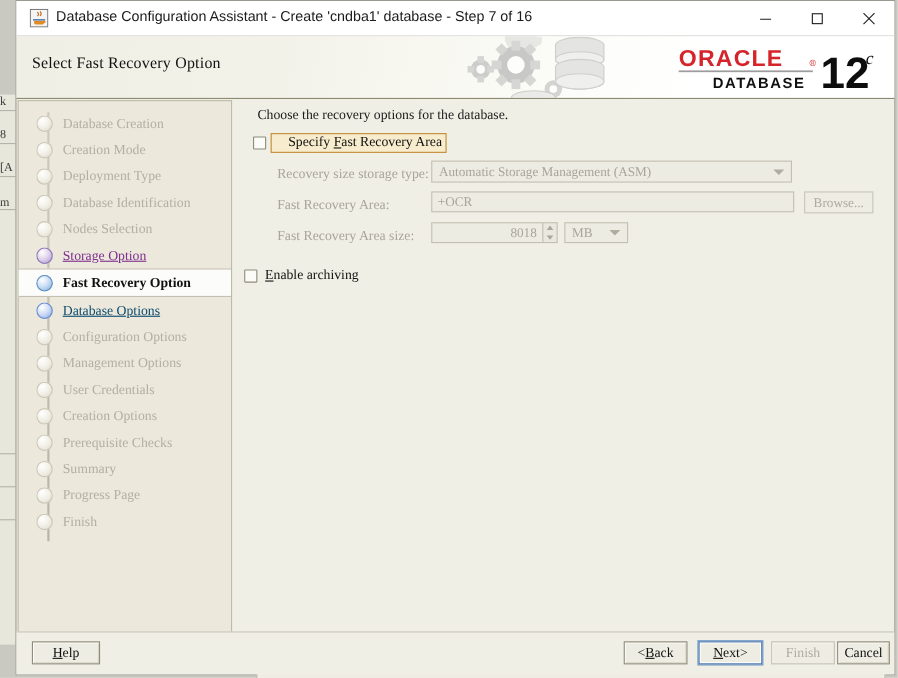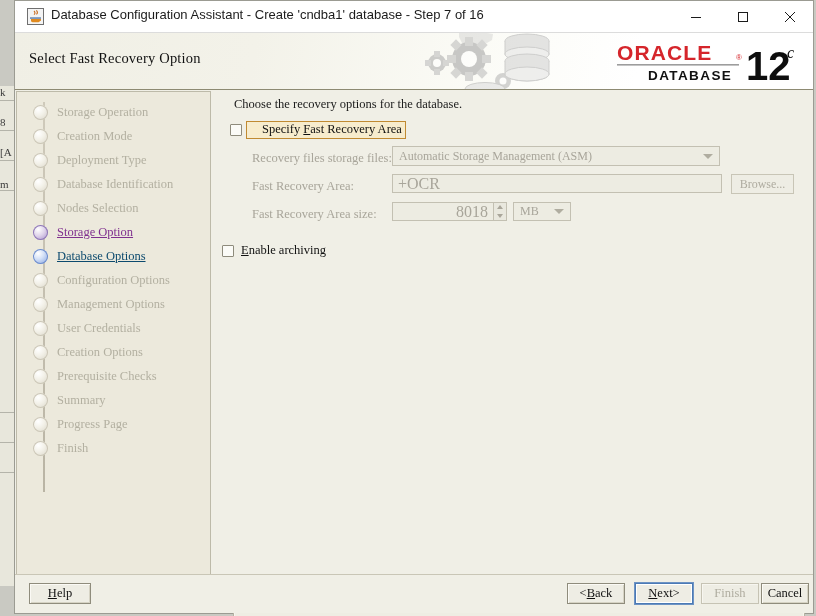--- a/index.html
+++ b/index.html
@@ -150,21 +150,21 @@
   }
   .mn{text-decoration:underline;}
 
   
   .flabel{
     position:absolute;font-size:12.5px;color:#a8a59a;white-space:nowrap;
   }
   .tfield{
     position:absolute;box-sizing:border-box;
     background:#edece2;border:1px solid #c3c0b2;
-    font-family:"Liberation Serif",serif;font-size:16px;color:#a8a59a;
+    font-family:"Liberation Serif",serif;font-size:12px;color:#a8a59a;
     display:flex;align-items:center;padding:0 5px;text-align:center;
   }
   .combo{
     position:absolute;box-sizing:border-box;
     background:#edece2;border:1px solid #c3c0b2;
     display:flex;align-items:center;padding:0 6px 0 6px;
     font-size:12px;color:#a8a59a;
   }
   .combo .cv{flex:1;white-space:nowrap;overflow:hidden;}
   .arrow-dn{
@@ -315,41 +315,45 @@
     </svg>
   </div>
 
   <div id="body">
 
     <div id="sidebar">
       <div id="railline"></div>
       <div id="steps-host" style="position:relative;padding-top:8px;">
           <div class="step st-todo">
             <span class="bulb off"></span>
-            <span class="lbl">Storage Operation</span>
+            <span class="lbl">Database Creation</span>
           </div>
           <div class="step st-todo">
             <span class="bulb off"></span>
             <span class="lbl">Creation Mode</span>
           </div>
           <div class="step st-todo">
             <span class="bulb off"></span>
             <span class="lbl">Deployment Type</span>
           </div>
           <div class="step st-todo">
             <span class="bulb off"></span>
             <span class="lbl">Database Identification</span>
           </div>
           <div class="step st-todo">
             <span class="bulb off"></span>
             <span class="lbl">Nodes Selection</span>
           </div>
           <div class="step st-done">
             <span class="bulb done"></span>
             <span class="lbl">Storage Option</span>
+          </div>
+          <div class="step st-cur">
+            <span class="bulb cur"></span>
+            <span class="lbl">Fast Recovery Option</span>
           </div>
           <div class="step st-next">
             <span class="bulb next"></span>
             <span class="lbl">Database Options</span>
           </div>
           <div class="step st-todo">
             <span class="bulb off"></span>
             <span class="lbl">Configuration Options</span>
           </div>
           <div class="step st-todo">
@@ -387,21 +391,21 @@
 
       <div id="instruction">Choose the recovery options for the database.</div>
 
       <div class="cbrow" style="left:10px;top:30px;">
         <span class="cbox"></span>
         <span class="focusbox">
           <span class="cblabel" style="margin-left:12px"><span>Specify </span><span class="mn">F</span><span>ast Recovery Area</span></span>
         </span>
       </div>
 
-      <div class="flabel" style="left:32px;top:60px;">Recovery files storage files:</div>
+      <div class="flabel" style="left:32px;top:60px;">Recovery size storage type:</div>
       <div class="combo" style="left:172px;top:55px;width:328px;height:20px;">
         <span class="cv">Automatic Storage Management (ASM)</span>
         <span class="arrow-dn"></span>
       </div>
 
       <div class="flabel" style="left:32px;top:88px;">Fast Recovery Area:</div>
       <div class="tfield" style="left:172px;top:83px;width:330px;height:19px;">
         <span>+OCR</span>
       </div>
       <div class="dimbtn" style="left:511px;top:83px;width:63px;height:20px;">

